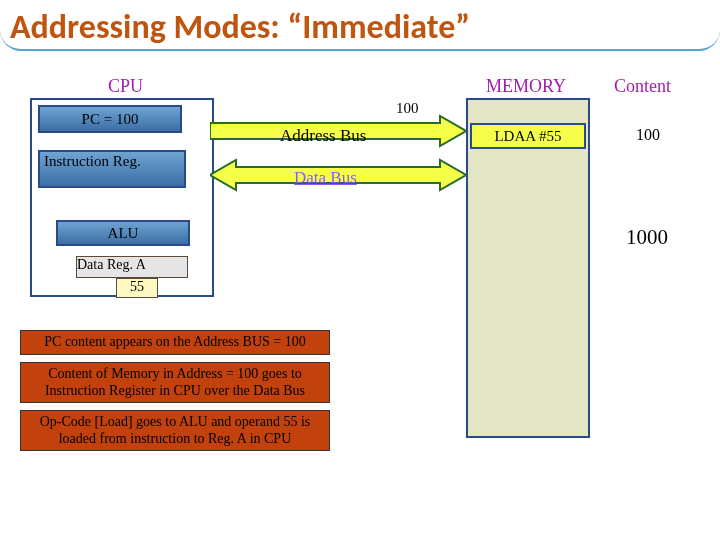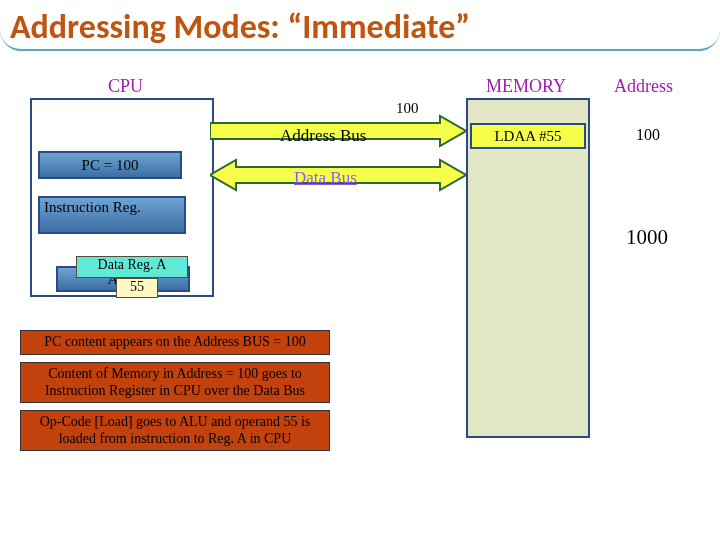--- a/index.html
+++ b/index.html
@@ -46,35 +46,34 @@
   .pc-box, .instr-box, .alu-box {
     position: absolute;
     border: 2px solid #2a4a8a;
     background: linear-gradient(#6fa3d2, #3b6fa5);
     color: #000;
     font-size: 15px;
     text-align: center;
     display: flex;
     align-items: center;
     justify-content: center;
-    margin-top: 46px;
   }
   .pc-box { left: 38px; top: 105px; width: 140px; height: 24px; }
   .instr-box { left: 38px; top: 150px; width: 148px; height: 38px; align-items: flex-start; justify-content: flex-start; padding: 1px 4px; box-sizing: border-box; }
   .alu-box { left: 56px; top: 220px; width: 130px; height: 22px; }
   .datareg-label {
     position: absolute;
     left: 76px;
     top: 256px;
     width: 110px;
     height: 20px;
     border: 1px solid #5a4a3a;
-    background: #5eead4;
+    background: #e5e5e5;
     font-size: 14px;
-    text-align: center;
+    text-align: left;
   }
   .datareg-val {
     position: absolute;
     left: 116px;
     top: 278px;
     width: 40px;
     height: 18px;
     border: 1px solid #5a4a3a;
     background: #fef9c3;
     font-size: 14px;
@@ -144,21 +143,21 @@
     z-index: 1;
   }
 </style>
 </head>
 <body>
 
 <div class="title">Addressing Modes: “Immediate”</div>
 
 <div class="header-label" style="left:108px; top:76px;">CPU</div>
 <div class="header-label" style="left:486px; top:76px;">MEMORY</div>
-<div class="header-label" style="left:614px; top:76px;">Address</div>
+<div class="header-label" style="left:614px; top:76px;">Content</div>
 
 <div class="cpu-box"></div>
 <div class="mem-box"></div>
 
 <div class="pc-box">PC = 100</div>
 <div class="instr-box">Instruction Reg.</div>
 <div class="alu-box">ALU</div>
 <div class="datareg-label">Data Reg. A</div>
 <div class="datareg-val">55</div>
 

